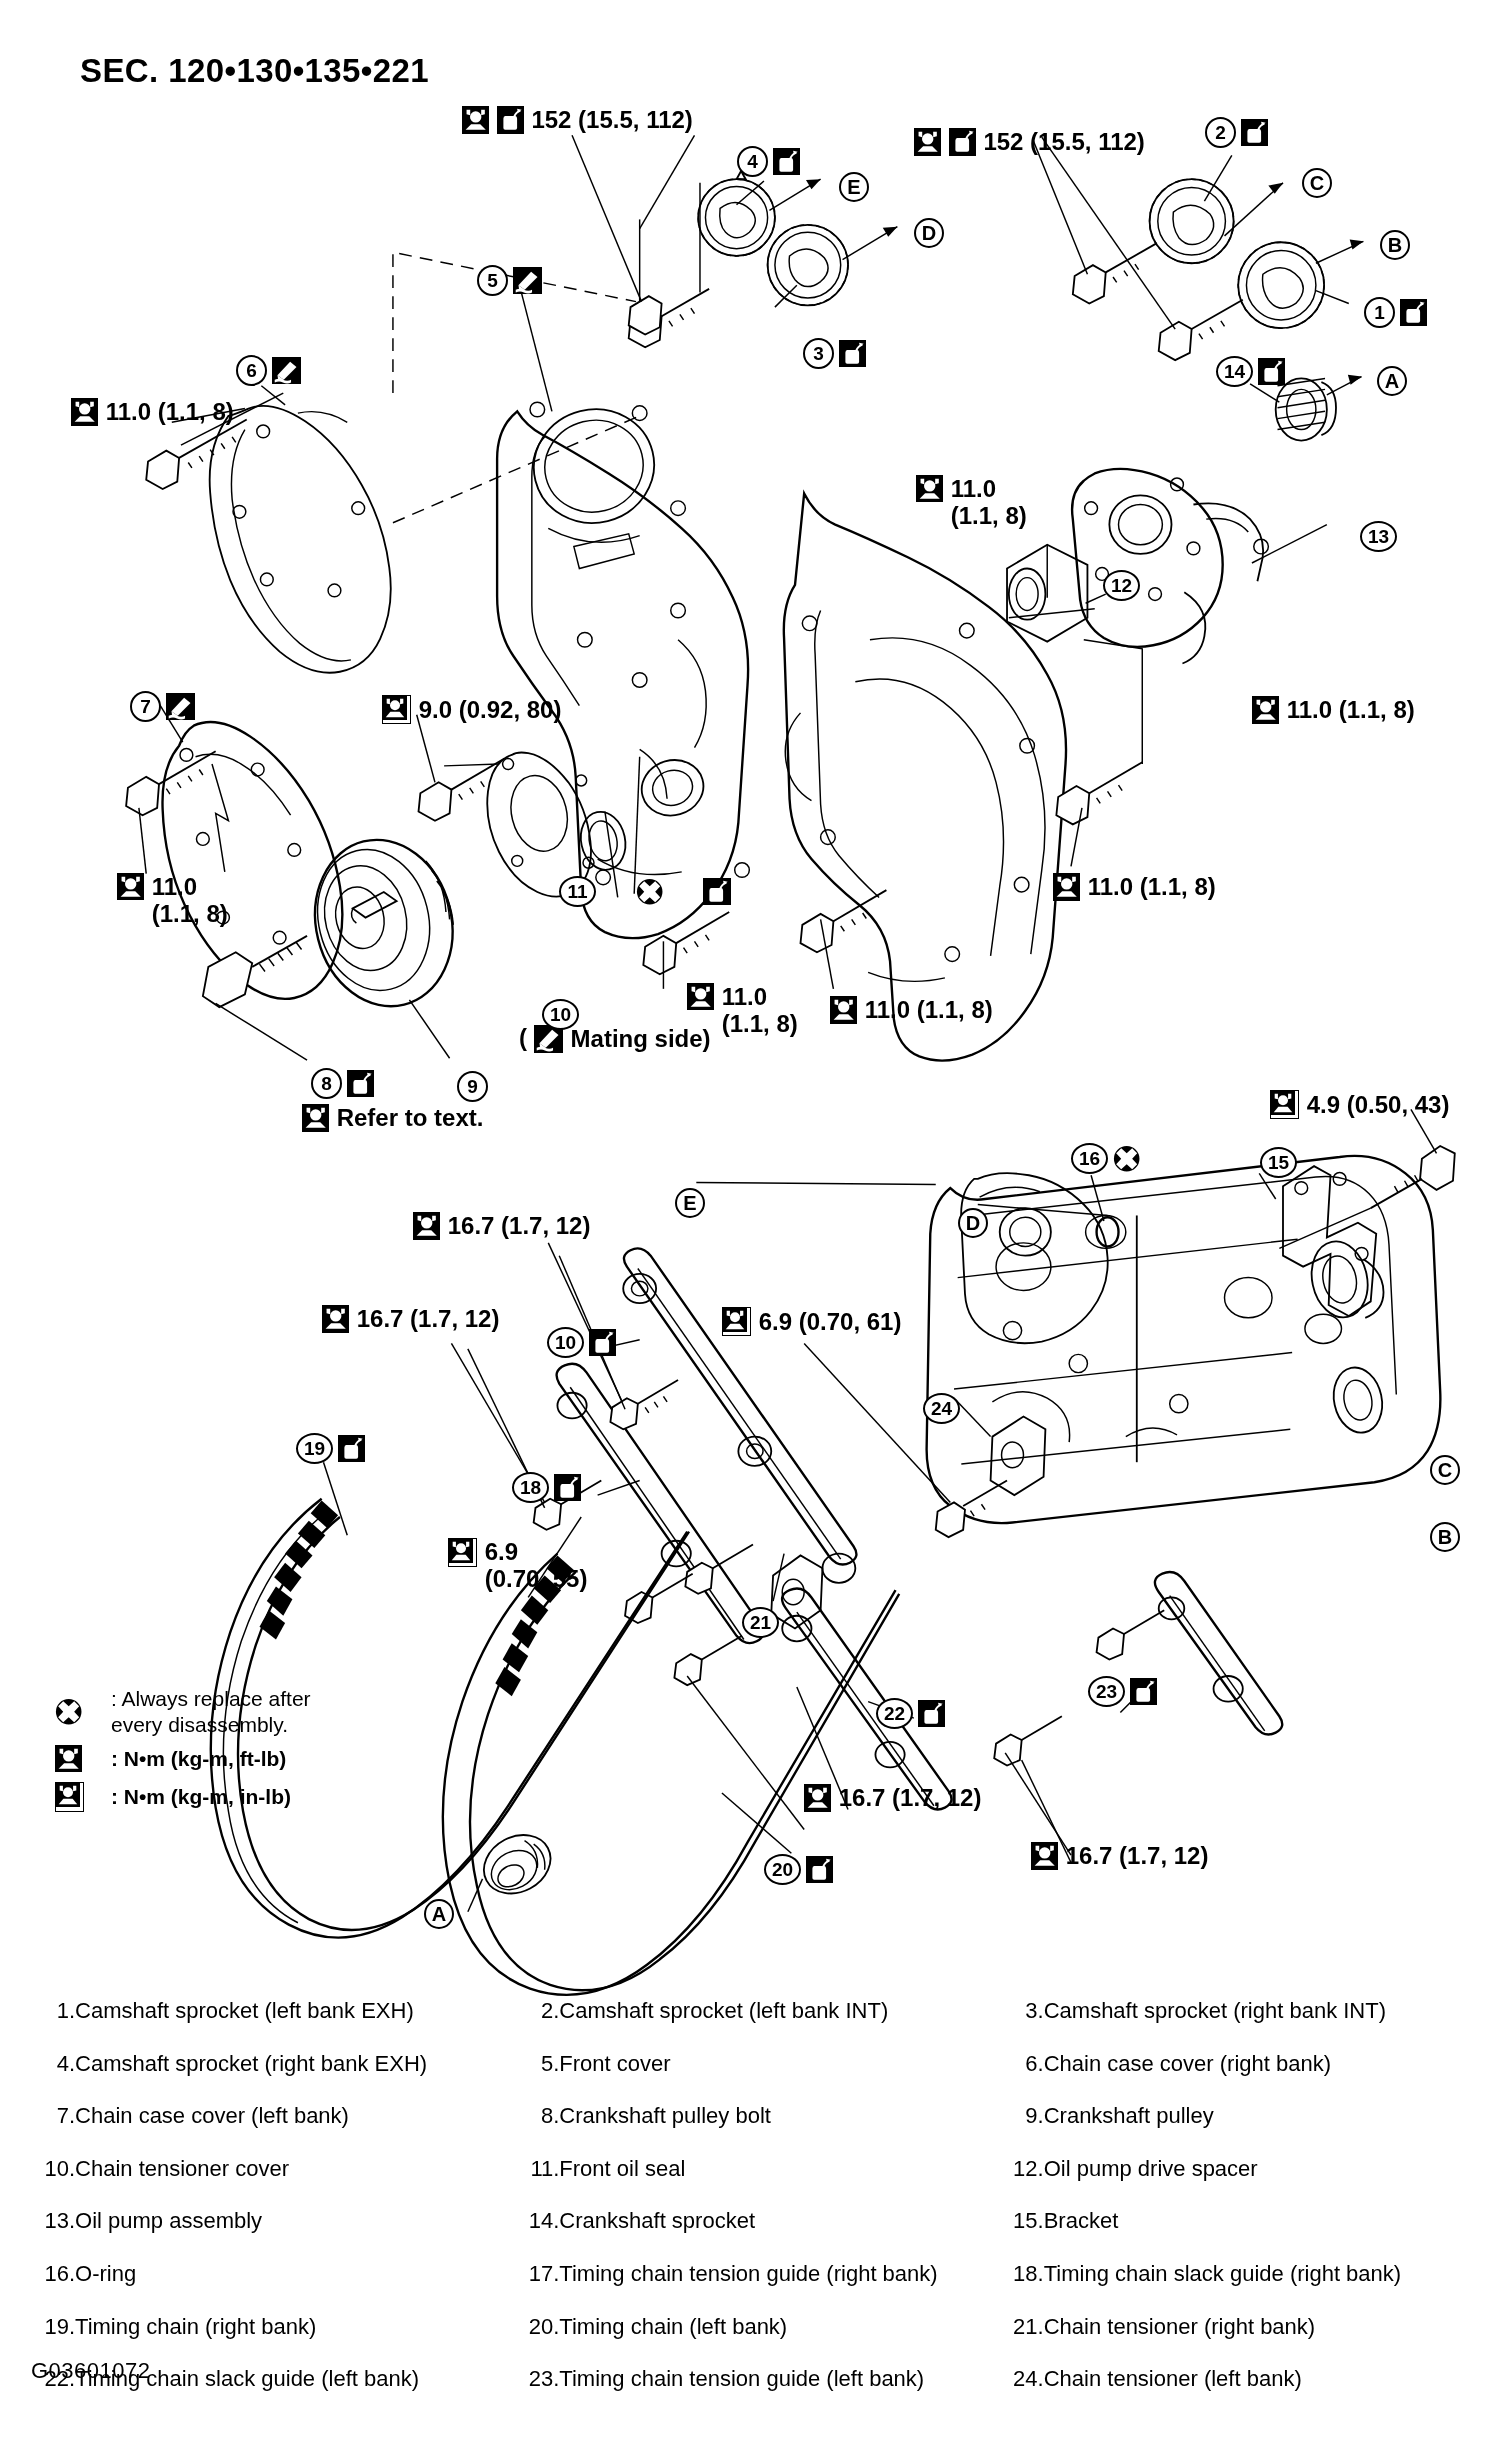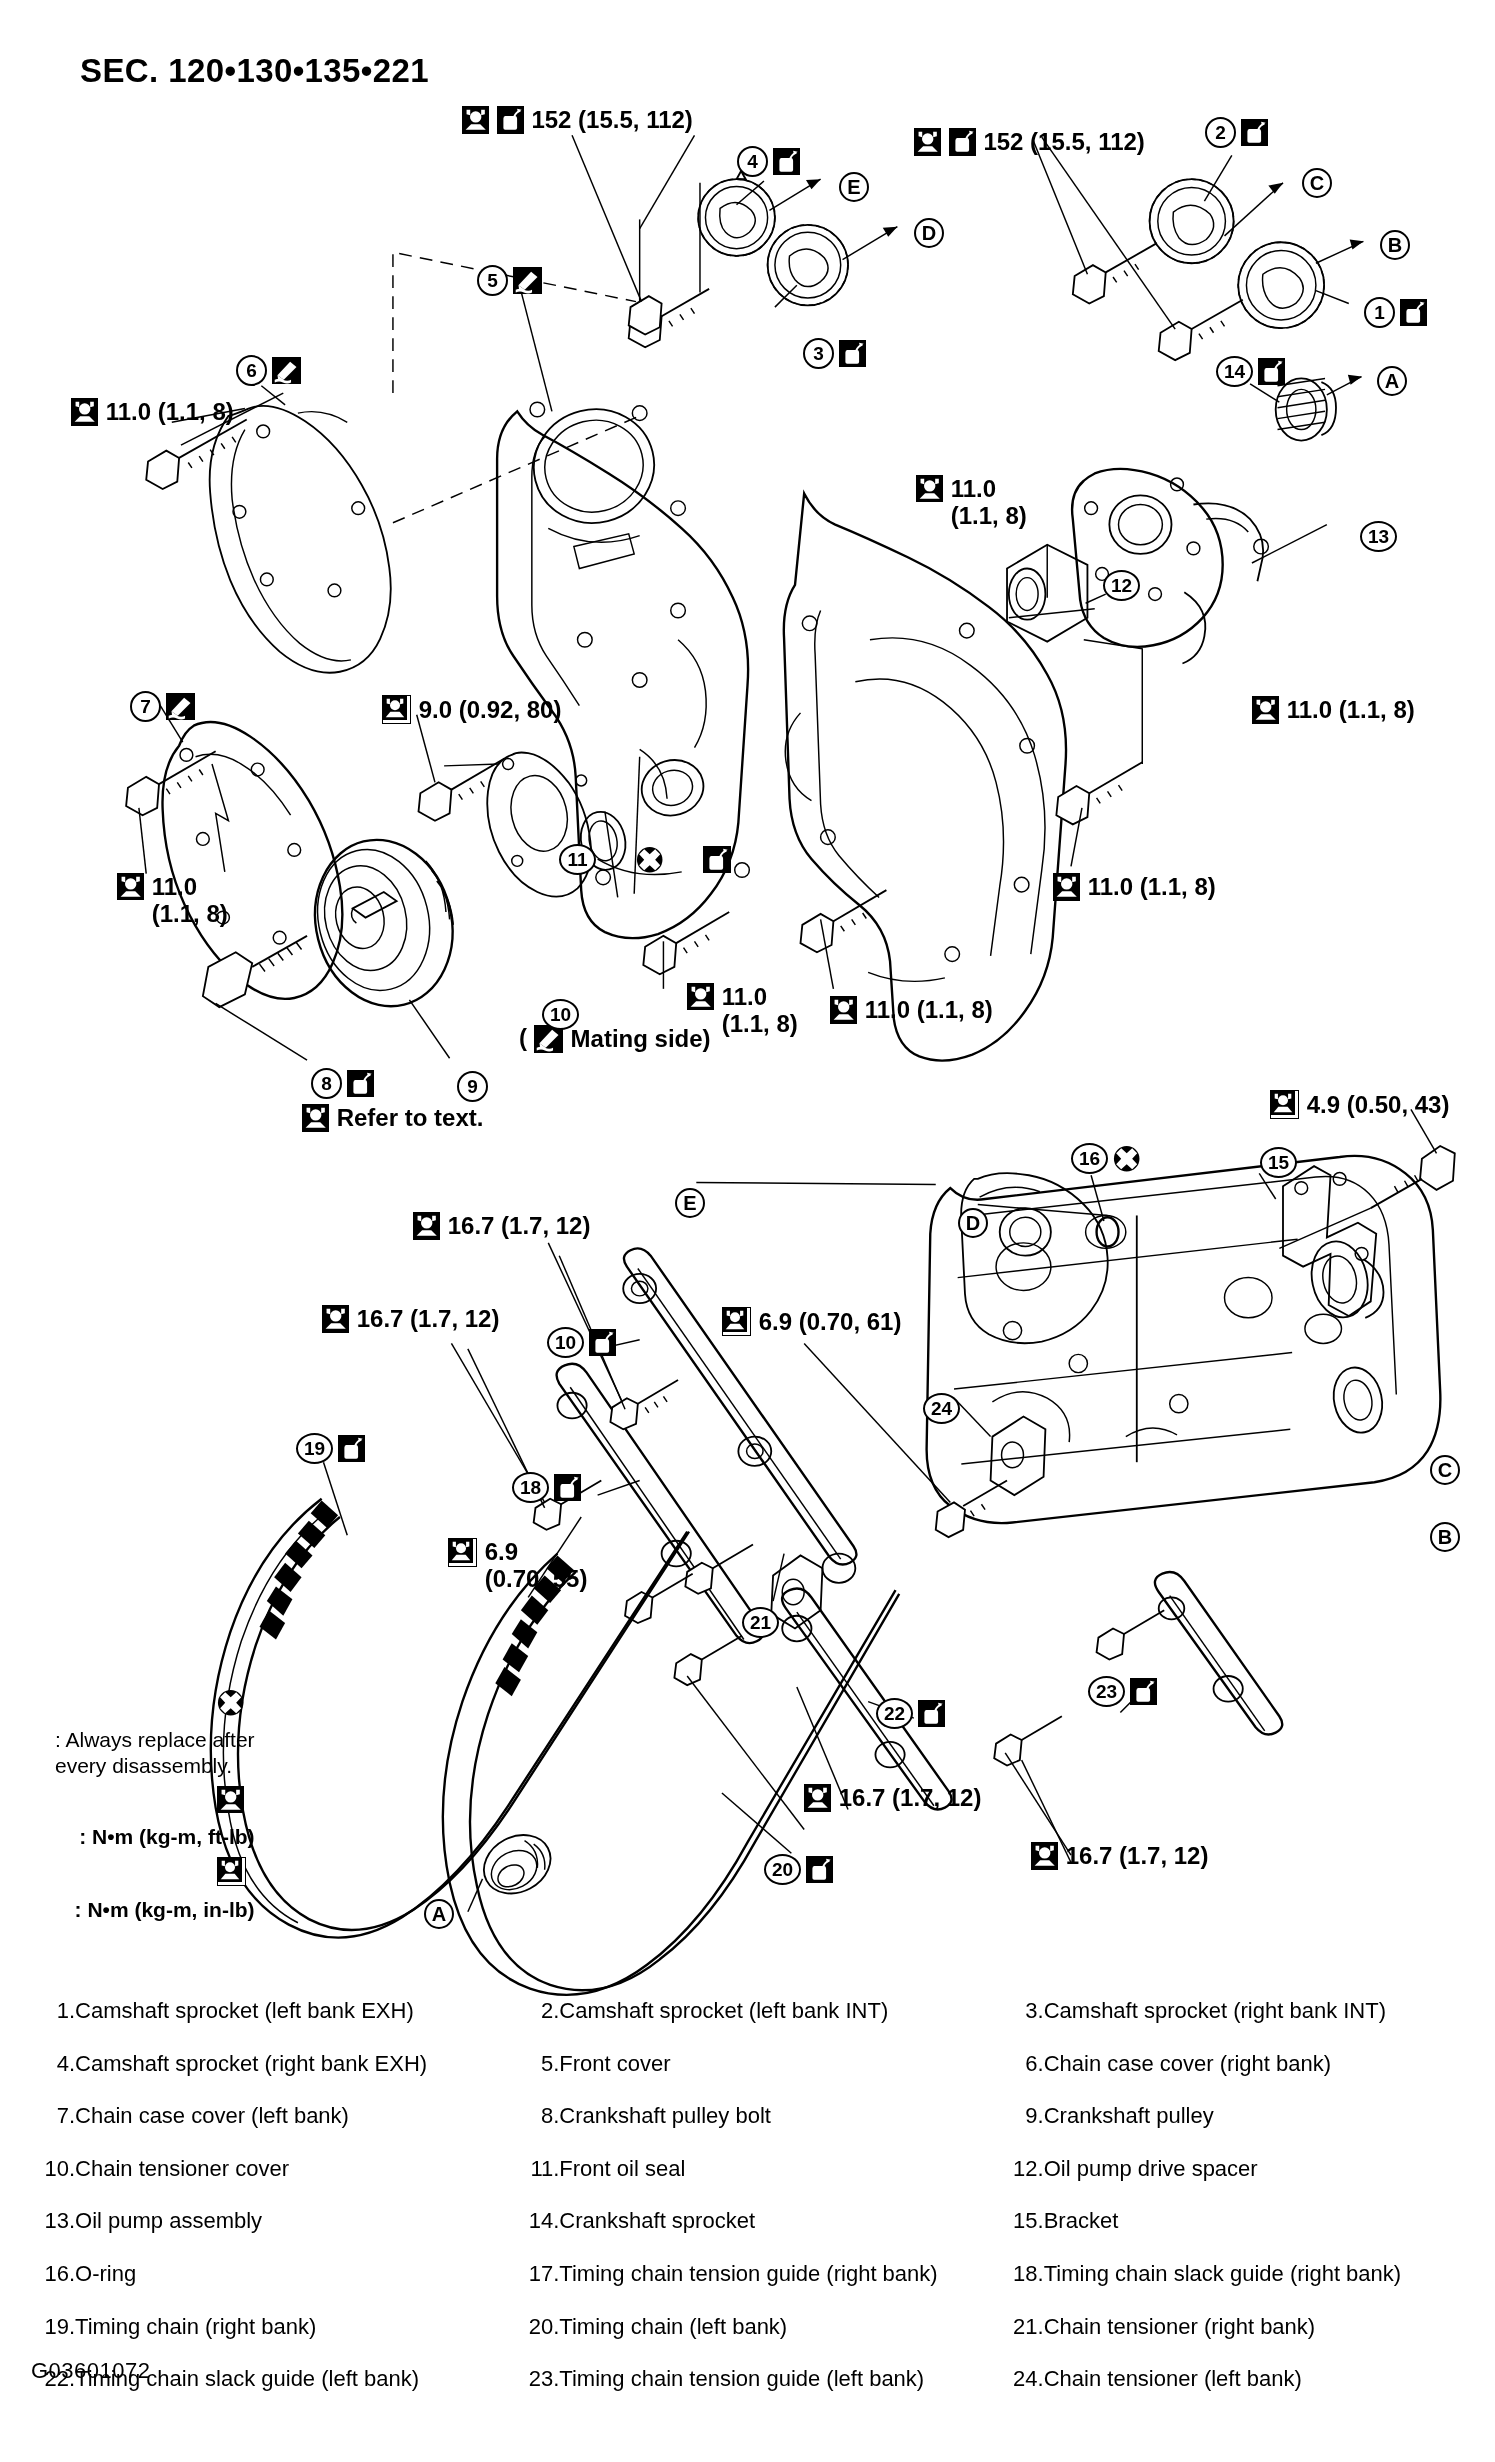--- a/index.html
+++ b/index.html
@@ -53,21 +53,21 @@
        pointer-events:none;}
   #art .ln{fill:none;stroke:#000;stroke-width:2;}
   #art .ln3{fill:none;stroke:#000;stroke-width:2.6;}
   #art .thin{fill:none;stroke:#000;stroke-width:1.6;}
   #art .dash{fill:none;stroke:#000;stroke-width:1.6;stroke-dasharray:14 9;}
   #art .fillw{fill:#fff;stroke:#000;stroke-width:2;}
   #art .fillk{fill:#000;stroke:none;}
 
   
   #legend{left:55px;top:1686px;}
-  .leg-row{display:flex;align-items:flex-end;gap:8px;margin-bottom:4.6px;flex-direction:column;}
+  .leg-row{display:flex;align-items:center;gap:18px;margin-bottom:4.6px;}
   .leg-ico{width:38px;flex:none;padding-top:2.7px;}
   .leg-col{font-size:21px;line-height:1.22;white-space:pre-line;}
   .leg-bold{font-weight:bold;}
 
   
   #parts{left:24px;top:1997px;width:1453px;}
   #parts table{border-collapse:collapse;width:100%;}
   #parts td{vertical-align:top;font-size:22px;line-height:1.3;padding:0 0 24px 0;}
   td.num{width:51px;text-align:right;padding-right:16.5px;white-space:nowrap;}
   td.lbl{width:433px;padding-right:20px;}
@@ -854,21 +854,21 @@
       <div class="cnum">7</div>
       <span class="ico ico-seal">
         <svg viewBox="0 0 32 30" width="29" height="27.4">
           <rect width="32" height="30" fill="#000"></rect>
           <path d="M6 20 L20 5 L27 11 L13 25 Z" fill="#fff"></path>
           <path d="M6 20 L13 25 L7 26 Z" fill="#fff"></path>
           <path d="M3 25 q5 -2 9 0 q5 2 9 0 l0 3 q-4 2 -9 0 q-4 -2 -9 0 z" fill="#fff"></path>
         </svg>
       </span>
     </div>
-    <div class="abs tag" style="left: 559px; top: 844px; gap: 40px;">
+    <div class="abs tag" style="left: 559px; top: 876px; gap: 40px;">
       <div class="cnum w">11</div>
       <span class="ico ico-replace">
         <svg viewBox="0 0 30 30" width="27.4" height="27.4">
           <circle cx="15" cy="15" r="14" fill="#000"></circle>
           <path d="M15 9 L21 3.5 L26.5 9 L21 15 L26.5 21 L21 26.5 L15 21 L9 26.5 L3.5 21 L9 15 L3.5 9 L9 3.5 Z" fill="#fff"></path>
         </svg>
       </span>
       <span class="ico ico-oil">
         <svg viewBox="0 0 30 30" width="27.4" height="27.4">
           <rect width="30" height="30" fill="#000"></rect>

